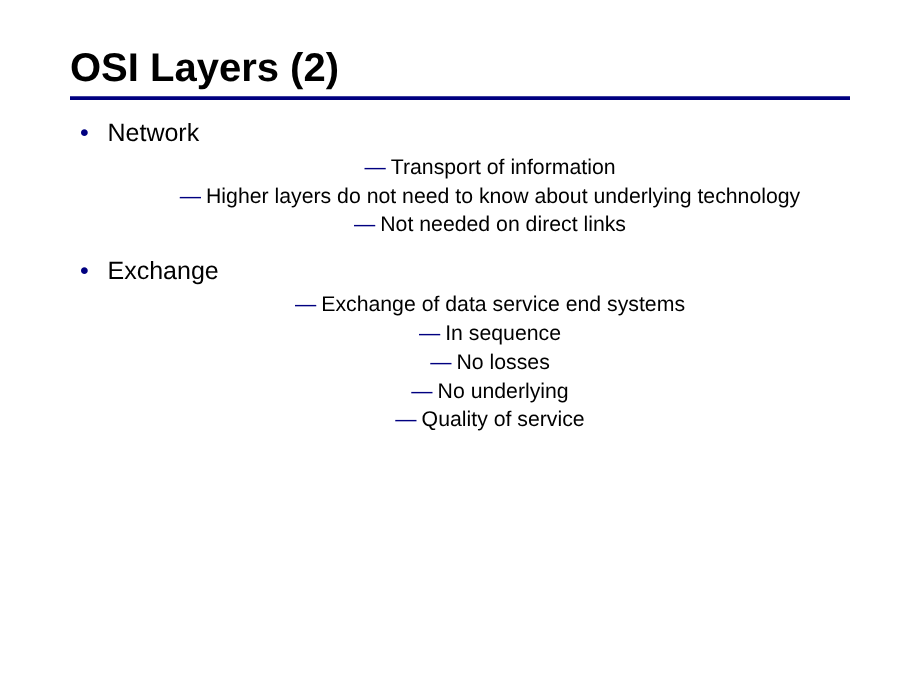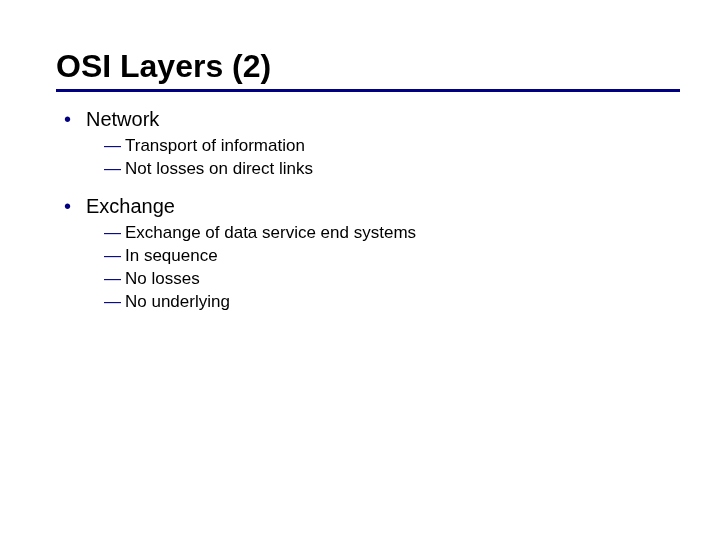--- a/index.html
+++ b/index.html
@@ -6,21 +6,21 @@
     margin: 0;
     padding: 0;
     width: 720px;
     height: 540px;
     background: #ffffff;
     font-family: Verdana, Tahoma, Arial, sans-serif;
     color: #000000;
   }
   .slide {
     box-sizing: border-box;
-    padding: 48px 40px 0 56px;
+    padding: 36px 40px 0 56px;
   }
   .title {
     font-family: "Arial Black", Arial, sans-serif;
     font-weight: 900;
     font-size: 32px;
     letter-spacing: 0px;
     margin: 0 0 4px 0;
   }
   .rule {
     border: none;
@@ -45,48 +45,51 @@
   }
   .sub-list {
     list-style: none;
     margin: 2px 0 12px 0;
     padding: 0 0 0 40px;
   }
   .sub-item {
     font-size: 17px;
     line-height: 1.35;
     white-space: nowrap;
+    text-align: center;
   }
   .sub-dash {
     color: #000080;
     font-weight: normal;
     margin-right: 4px;
   }
 </style>
 </head>
 <body>
 
 <div class="slide">
   <h1 class="title">OSI Layers (2)</h1>
   <hr class="rule">
 
   <ul class="top-list">
 
     <li class="top-item">
       <span class="top-bullet">•</span><span>Network</span>
       <ul class="sub-list">
         <li class="sub-item"><span class="sub-dash">—</span><span>Transport of information</span></li>
-        <li class="sub-item"><span class="sub-dash">—</span><span>Not losses on direct links</span></li>
+        <li class="sub-item"><span class="sub-dash">—</span><span>Higher layers do not need to know about underlying technology</span></li>
+        <li class="sub-item"><span class="sub-dash">—</span><span>Not needed on direct links</span></li>
       </ul>
     </li>
 
     <li class="top-item">
       <span class="top-bullet">•</span><span>Exchange</span>
       <ul class="sub-list">
         <li class="sub-item"><span class="sub-dash">—</span><span>Exchange of data service end systems</span></li>
         <li class="sub-item"><span class="sub-dash">—</span><span>In sequence</span></li>
         <li class="sub-item"><span class="sub-dash">—</span><span>No losses</span></li>
         <li class="sub-item"><span class="sub-dash">—</span><span>No underlying</span></li>
+        <li class="sub-item"><span class="sub-dash">—</span><span>Quality of service</span></li>
       </ul>
     </li>
 
   </ul>
 </div>
 
 </body></html>

